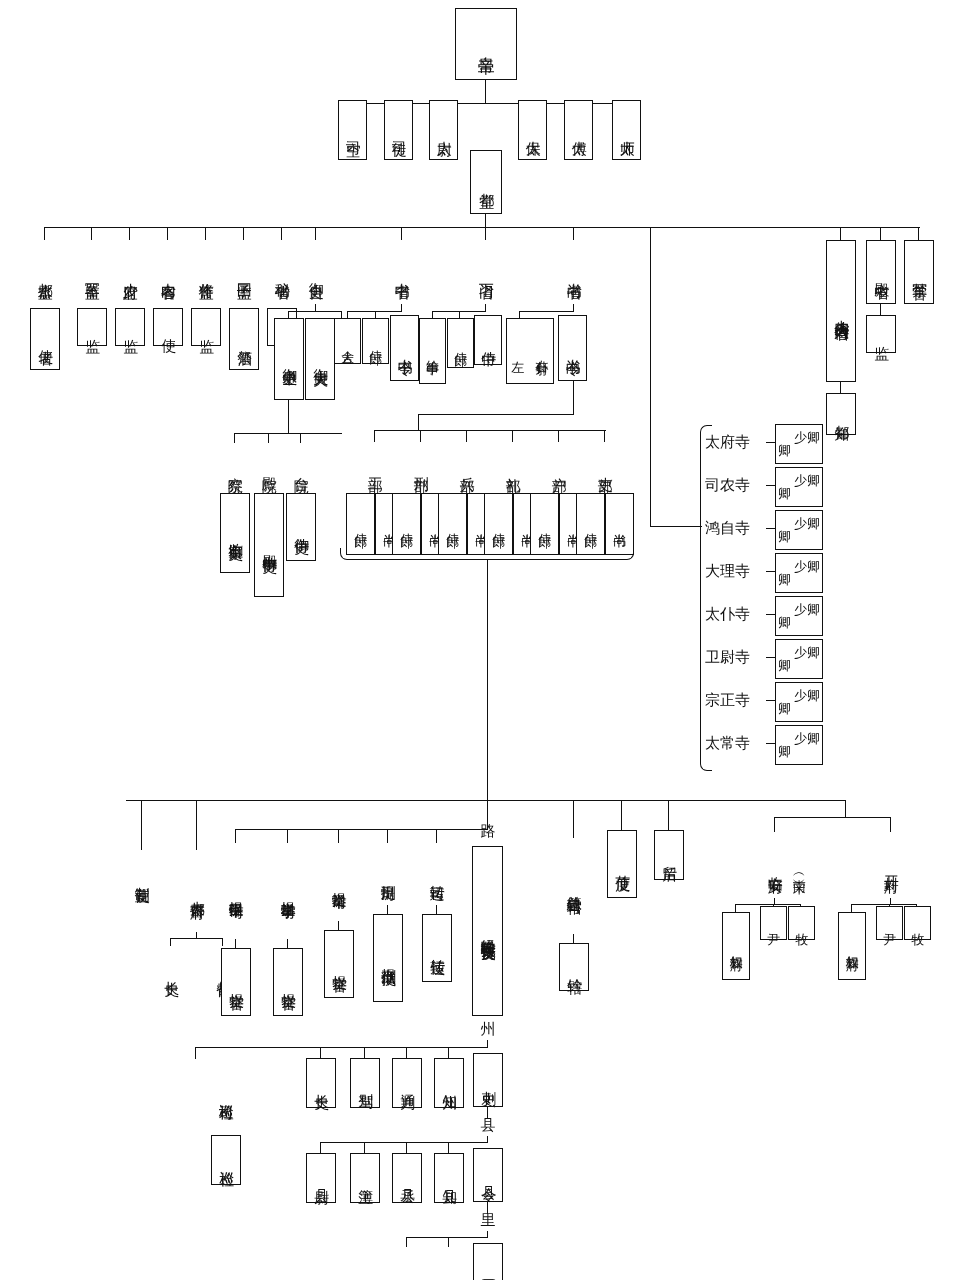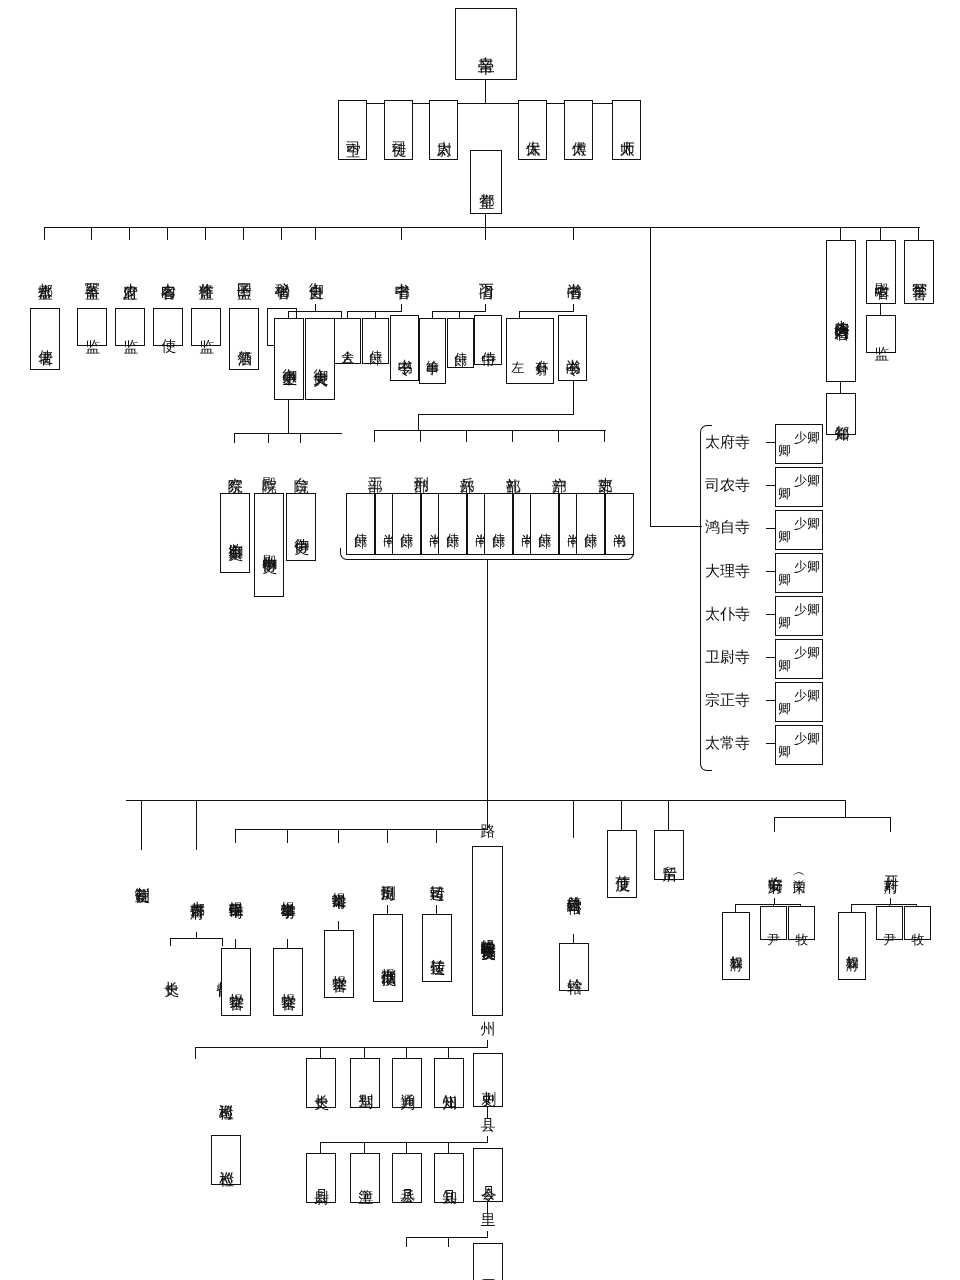--- a/index.html
+++ b/index.html
@@ -411,21 +411,21 @@
 
     <div class="node plain ht lbl" style="left:705px;top:471px;width:62px;height:30px;justify-content:flex-start;">
       <span>司农寺</span>
     </div>
     <div class="ln lnh" style="left:766px;top:485px;width:10px;"></div>
     <div class="node boxed ht sm" style="left:775px;top:467px;width:48px;height:40px;flex-direction:column;justify-content:center;align-items:stretch;">
       <span style="text-align:right;padding-right:2px;">少卿</span>
       <span style="text-align:left;padding-left:2px;">卿</span>
     </div>
 
-    <div class="node plain ht lbl" style="left:705px;top:514px;width:62px;height:30px;justify-content:flex-start;font-family:Liberation Mono, monospace;">
+    <div class="node plain ht lbl" style="left:705px;top:514px;width:62px;height:30px;justify-content:flex-start;">
       <span>鸿自寺</span>
     </div>
     <div class="ln lnh" style="left:766px;top:528px;width:10px;"></div>
     <div class="node boxed ht sm" style="left:775px;top:510px;width:48px;height:40px;flex-direction:column;justify-content:center;align-items:stretch;">
       <span style="text-align:right;padding-right:2px;">少卿</span>
       <span style="text-align:left;padding-left:2px;">卿</span>
     </div>
 
     <div class="node plain ht lbl" style="left:705px;top:557px;width:62px;height:30px;justify-content:flex-start;">
       <span>大理寺</span>

